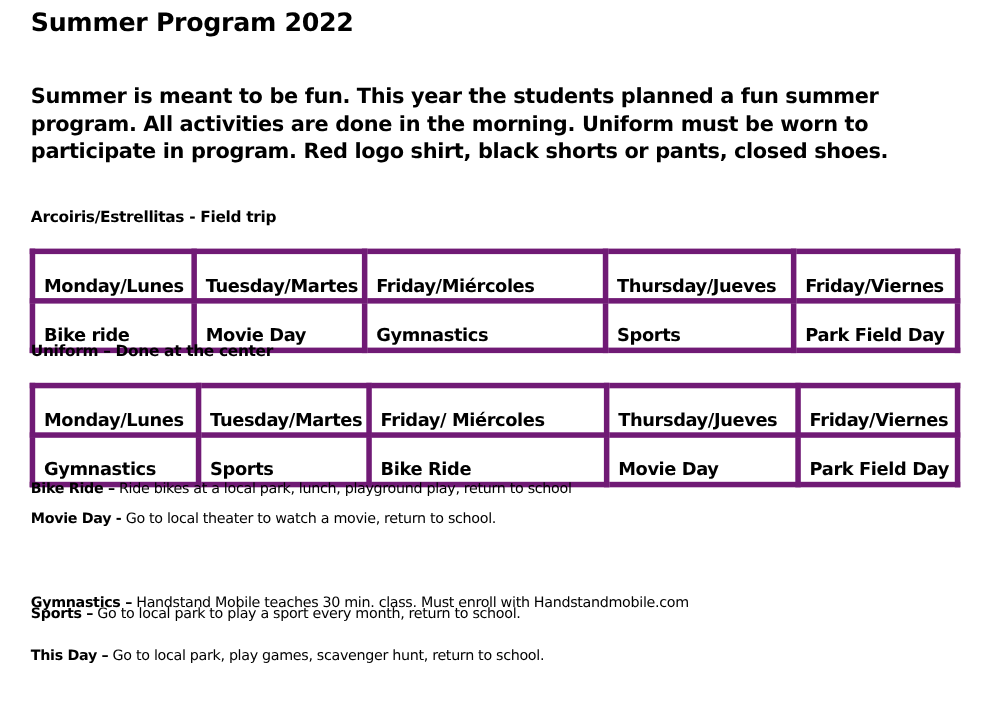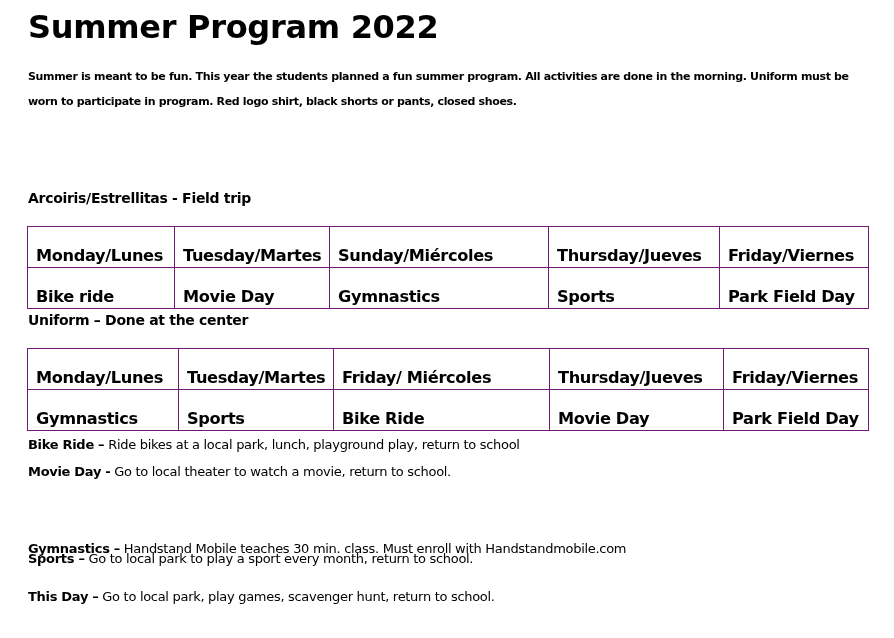--- a/index.html
+++ b/index.html
@@ -2,36 +2,36 @@
 <html><head>
   <meta charset="utf-8">
   <style>
     html, body { margin: 0; padding: 0; background: #ffffff; }
     body {
       width: 894px; height: 638px; position: relative; overflow: hidden;
       font-family: "DejaVu Sans", sans-serif; color: #000;
     }
     .abs { position: absolute; }
     .title {
-      left: 28px; top: 8px; font-size: 32px; font-weight: bold;
+      left: 28px; top: 8px; font-size: 23px; font-weight: bold;
       letter-spacing: -0.3px; white-space: nowrap; text-align: right;
     }
     .intro {
-      left: 28px; top: 64px; width: 850px; font-size: 11px; font-weight: bold;
+      left: 28px; top: 76px; width: 850px; font-size: 19px; font-weight: bold;
       line-height: 25px; letter-spacing: -0.35px;
     }
     .section-heading {
       left: 28px; font-size: 14px; font-weight: bold; white-space: nowrap; letter-spacing: -0.3px;
     }
     table.sched {
       position: absolute; border-collapse: collapse; table-layout: fixed;
       font-size: 16.2px; font-weight: bold; letter-spacing: -0.35px;
     }
     table.sched td {
-      border: 1px solid #701a75; padding: 17px 0 0 8px; height: 23px;
+      border: 5px solid #701a75; padding: 17px 0 0 8px; height: 23px;
       line-height: 22px; white-space: nowrap; overflow: hidden; vertical-align: middle; margin-top: 25px;
     }
     .desc {
       left: 28px; font-size: 13px; white-space: nowrap; letter-spacing: -0.3px;
     }
     .desc b { font-weight: bold; }
   </style>
 </head>
 <body>
 
@@ -46,21 +46,21 @@
     <col style="width:147px">
       <col style="width:155px">
       <col style="width:219px">
       <col style="width:171px">
       <col style="width:149px">
   </colgroup>
   <tbody>
       <tr>
     <td>Monday/Lunes</td>
     <td>Tuesday/Martes</td>
-    <td>Sunday/Miércoles</td>
+    <td>Friday/Miércoles</td>
     <td>Thursday/Jueves</td>
     <td>Friday/Viernes</td>
   </tr>
   <tr>
     <td>Bike ride</td>
     <td>Movie Day</td>
     <td>Gymnastics</td>
     <td>Sports</td>
     <td>Park Field Day</td>
   </tr>

